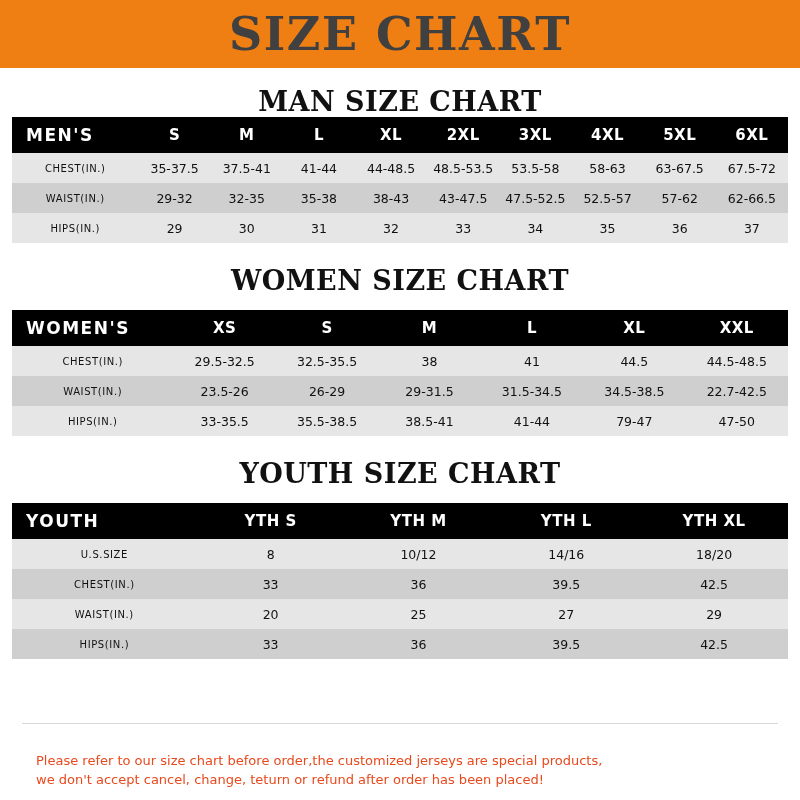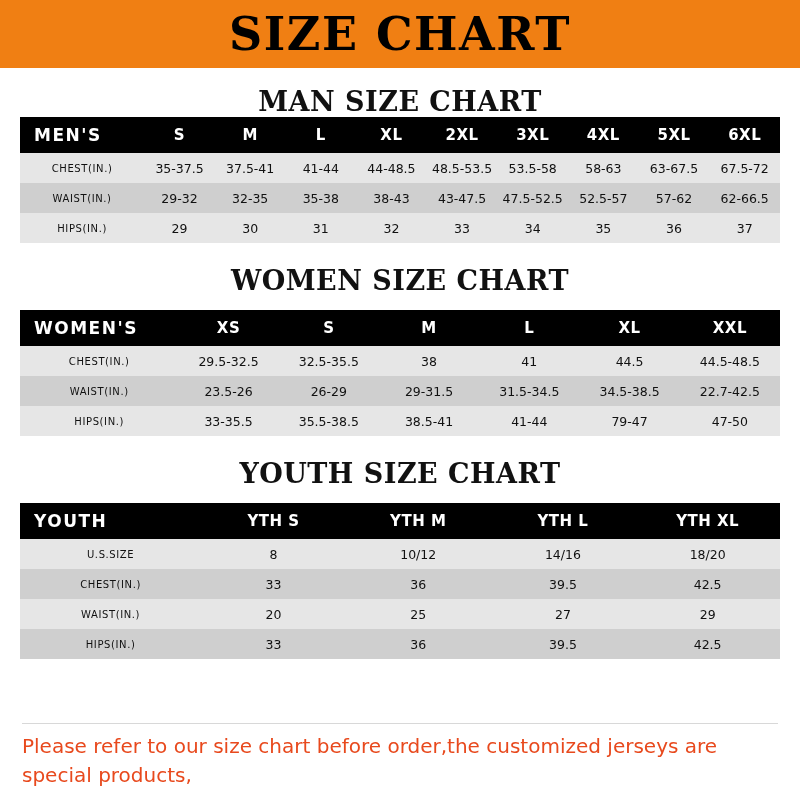--- a/index.html
+++ b/index.html
@@ -26,39 +26,39 @@
     height: 68px;
     display: flex;
     align-items: center;
     justify-content: center;
   }
   .banner-title {
     font-family: "DejaVu Serif", serif;
     font-weight: bold;
     font-size: 46px;
     letter-spacing: 1.5px;
-    color: #000000;
+    color: #404040;
     line-height: 1;
   }
   
   .section-title {
     text-align: center;
     font-family: "DejaVu Serif", serif;
     font-weight: bold;
     font-size: 27px;
     color: #111111;
     letter-spacing: 0.5px;
   }
   .sec-man-title   { margin-top: 18px; }
   .sec-women-title { margin-top: 22px; margin-bottom: 14px; }
   .sec-youth-title { margin-top: 22px; margin-bottom: 14px; }
 
   
   .tbl-wrap {
-    padding: 0 20px;
+    padding: 0 12px;
   }
   table.size {
     width: 100%;
     border-collapse: collapse;
     table-layout: fixed;
     font-size: 12.5px;
     color: #111111;
   }
   table.size th,
   table.size td {
@@ -98,24 +98,24 @@
   .men-col-label  { width: 14.5%; }
   .wom-col-label  { width: 19%; }
   .yth-col-label  { width: 22%; }
 
   
   .note {
     position: absolute;
     left: 0;
     right: 0;
     bottom: 10px;
-    padding: 0 22px;
+    padding: 0 36px;
     box-sizing: border-box;
     color: #E8491D;
-    font-size: 20px;
+    font-size: 13px;
     line-height: 1.45;
     text-align: left;
   }
   .note-divider {
     position: absolute;
     left: 22px;
     right: 22px;
     bottom: 76px;
     border-top: 1px solid #d8d8d8;
   }
@@ -274,15 +274,16 @@
           <td>39.5</td>
           <td>42.5</td>
         </tr>
       </tbody>
     </table>
   </div>
 
   <div class="note-divider"></div>
   <div class="note">
     <div>Please refer to our size chart before order,the customized jerseys are special products,</div>
+    <div>we don't accept cancel, change, teturn or refund after order has been placed!</div>
   </div>
 
 </div>
 
 </body></html>

